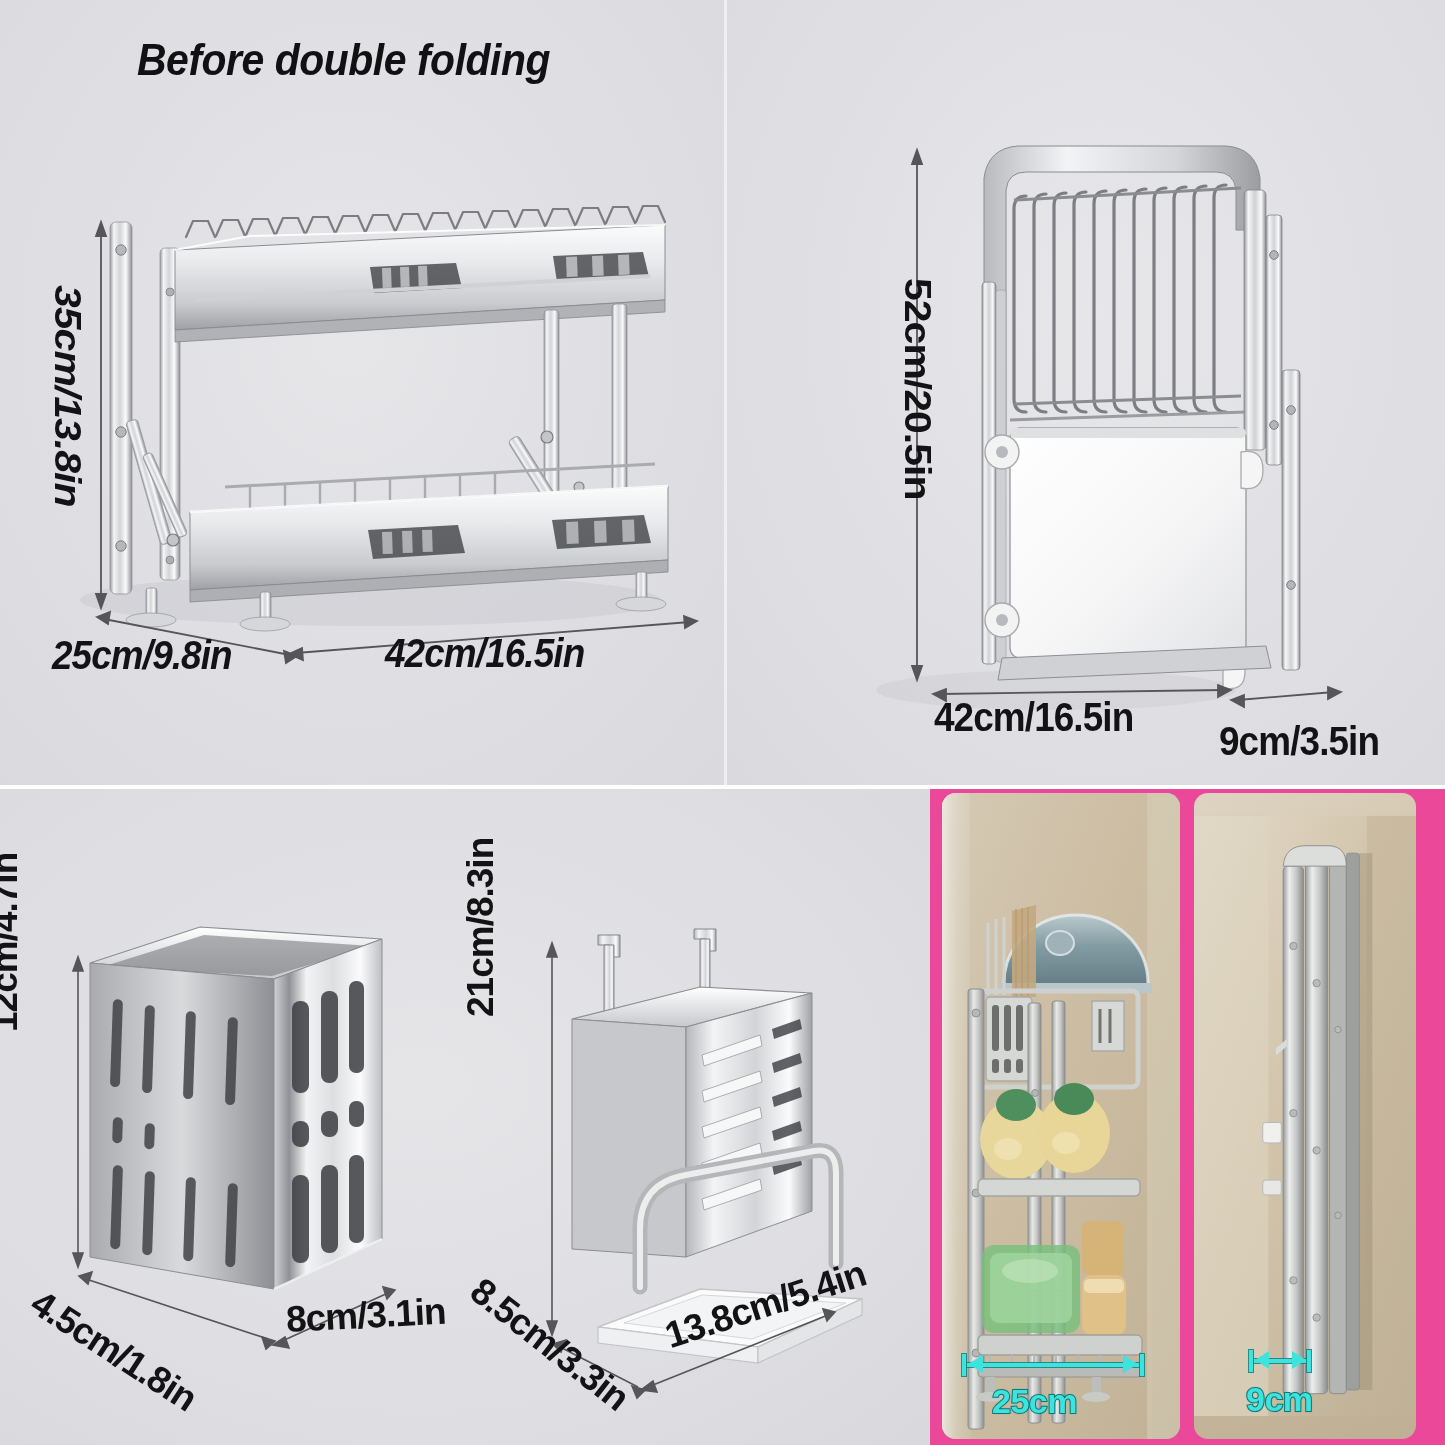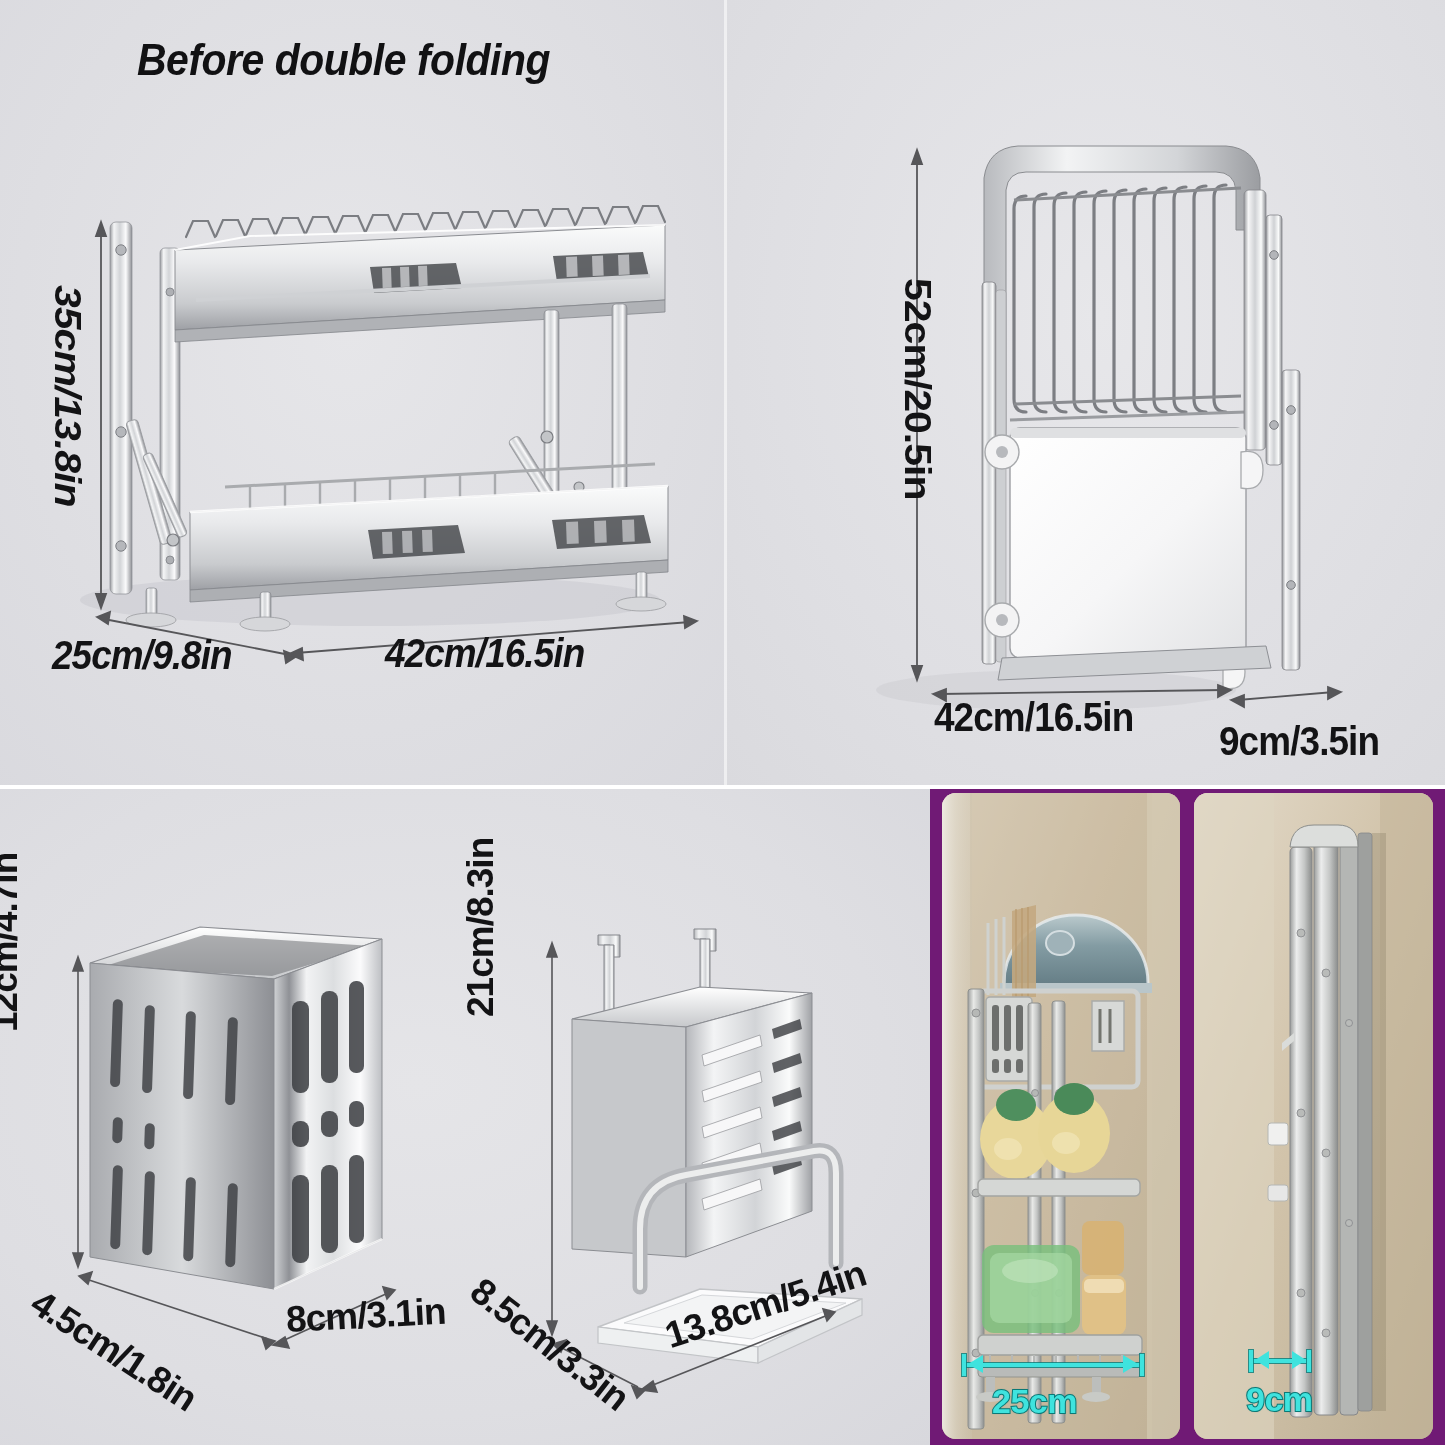--- a/index.html
+++ b/index.html
@@ -12,21 +12,21 @@
   .stage{position:absolute;inset:0;width:1445px;height:1445px;}
 
   
   .panel{position:absolute;overflow:hidden;background:#e1e1e4;}
   #panel-before{left:0;top:0;width:726px;height:787px;
     background:radial-gradient(ellipse at 48% 42%, #e6e6e9 0%, #dedee2 62%, #d9d9de 100%);font-style:italic;}
   #panel-after{left:726px;top:0;width:719px;height:787px;
     background:radial-gradient(ellipse at 52% 40%, #e7e7ea 0%, #dfdfe3 62%, #dadade 100%);}
   #panel-parts{left:0;top:787px;width:930px;height:658px;
     background:radial-gradient(ellipse at 45% 45%, #e5e5e8 0%, #dedee2 65%, #d8d8dd 100%);}
-  #panel-photos{left:930px;top:787px;width:515px;height:658px;background:#701a75;}
+  #panel-photos{left:930px;top:787px;width:515px;height:658px;background:#ec4899;}
 
   .divider-h{position:absolute;left:0;top:785px;width:1445px;height:4px;background:#ffffff;}
   .divider-v-top{position:absolute;left:724px;top:0;width:3px;height:787px;background:#ffffff;opacity:.55;}
 
   
   .heading{
     position:absolute;font-weight:bold;color:#111113;
     font-size:44px;letter-spacing:-.5px;white-space:nowrap;
     transform:scaleX(.93);transform-origin:left center;
   }
@@ -43,21 +43,21 @@
   
   .rot-90{writing-mode:vertical-rl;transform:rotate(180deg);}
 
   
   .art{position:absolute;left:0;top:0;width:100%;height:100%;}
 
   
   .photo{position:absolute;border-radius:14px;overflow:hidden;}
   #photo-open{left:12px;top:6px;width:238px;height:646px;
     background:linear-gradient(160deg,#d9cfbc 0%,#cdbfa6 28%,#c6b89e 55%,#bdae93 100%);}
-  #photo-folded{left:264px;top:6px;width:239px;height:646px;
+  #photo-folded{left:264px;top:6px;width:222px;height:646px;
     background:linear-gradient(155deg,#ded4c2 0%,#d0c2a9 30%,#c8ba9f 60%,#bfb095 100%);}
 
   .cyan-label{
     position:absolute;color:#3fe3de;font-weight:bold;font-size:34px;
     letter-spacing:-.5px;white-space:nowrap;
     -webkit-text-stroke:2px #0d7f7c;paint-order:stroke fill;
     text-shadow:0 0 2px rgba(0,90,90,.65);
   }
   .cyan-rule{position:absolute;height:4px;background:#3fe3de;
     box-shadow:0 0 0 1px rgba(13,127,124,.85);}

